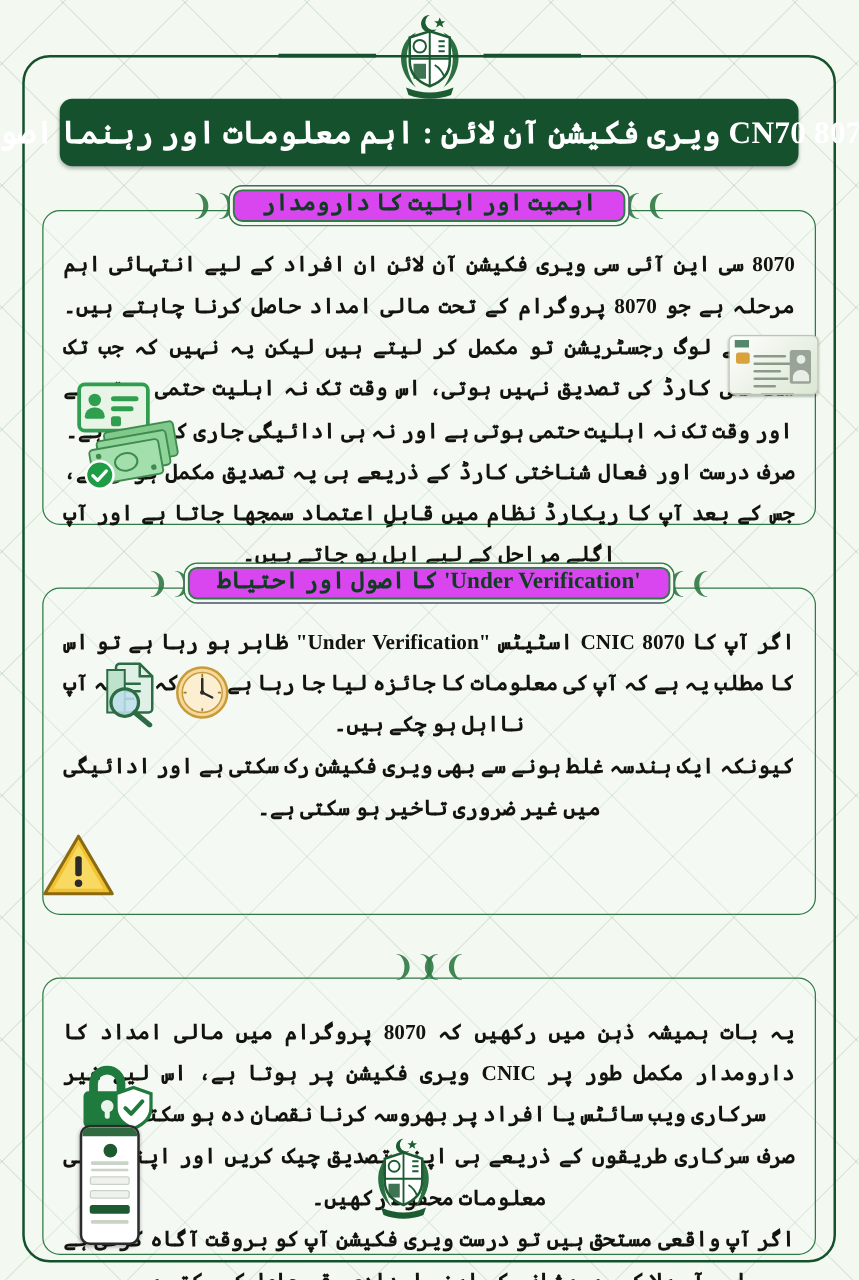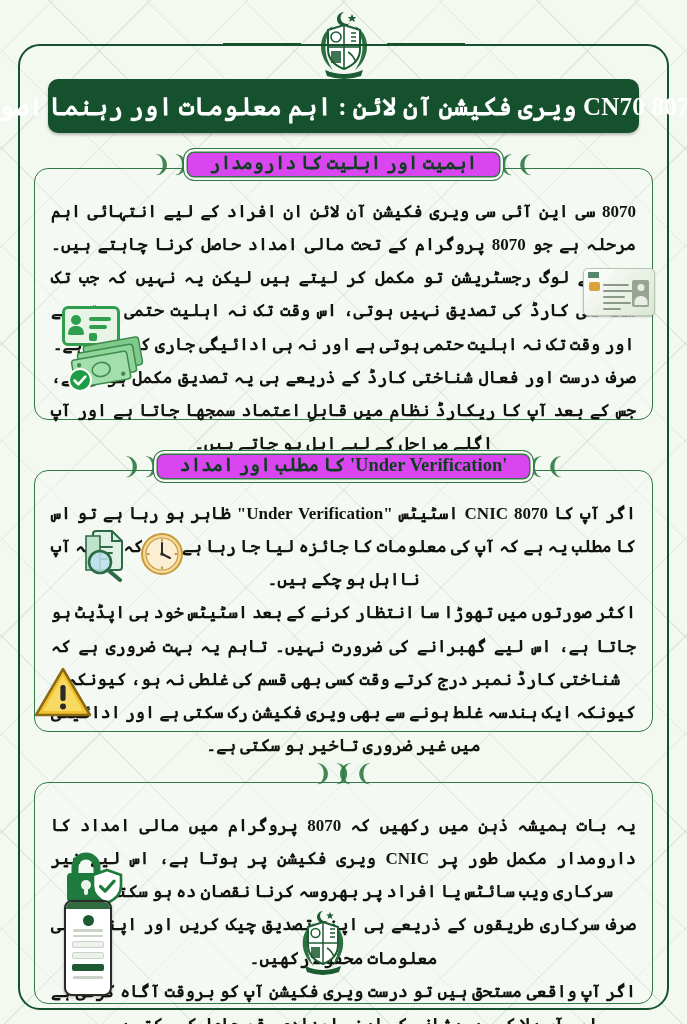--- a/index.html
+++ b/index.html
@@ -286,27 +286,26 @@
     <div class="sec-body">
       <p>8070 سی این آئی سی ویری فکیشن آن لائن ان افراد کے لیے انتہائی اہم مرحلہ ہے جو 8070 پروگرام کے تحت مالی امداد حاصل کرنا چاہتے ہیں۔ بہت سے لوگ رجسٹریشن تو مکمل کر لیتے ہیں لیکن یہ نہیں کہ جب تک شناختی کارڈ کی تصدیق نہیں ہوتی، اس وقت تک نہ اہلیت حتمی ہوتی ہے اور وقت تک نہ اہلیت حتمی ہوتی ہے اور نہ ہی ادائیگی جاری کی جاتی ہے۔</p>
       <p>صرف درست اور فعال شناختی کارڈ کے ذریعے ہی یہ تصدیق مکمل ہوتی ہے، جس کے بعد آپ کا ریکارڈ نظام میں قابلِ اعتماد سمجھا جاتا ہے اور آپ اگلے مراحل کے لیے اہل ہو جاتے ہیں۔</p>
     </div>
   </div>
 
   <div class="section" id="section-underverif">
     <div class="sec-head">
       <span class="flourish">❩❩</span>
       <div class="sec-head-pill">
-        <span>'Under Verification' کا مطلب اور امداد</span>
+        <span>'Under Verification' کا اصول اور احتیاط</span>
       </div>
       <span class="flourish">❨❨</span>
     </div>
     <div class="sec-body">
       <p>اگر آپ کا CNIC 8070 اسٹیٹس "Under Verification" ظاہر ہو رہا ہے تو اس کا مطلب یہ ہے کہ آپ کی معلومات کا جائزہ لیا جا رہا ہے، نہ کہ یہ کہ آپ نااہل ہو چکے ہیں۔</p>
-      <p>اکثر صورتوں میں تھوڑا سا انتظار کرنے کے بعد اسٹیٹس خود ہی اپڈیٹ ہو جاتا ہے، اس لیے گھبرانے کی ضرورت نہیں۔ تاہم یہ بہت ضروری ہے کہ شناختی کارڈ نمبر درج کرتے وقت کسی بھی قسم کی غلطی نہ ہو، کیونکہ</p>
       <p>کیونکہ ایک ہندسہ غلط ہونے سے بھی ویری فکیشن رک سکتی ہے اور ادائیگی میں غیر ضروری تاخیر ہو سکتی ہے۔</p>
     </div>
   </div>
 
   <div class="section" id="section-official">
     <div class="sec-head">
       <span class="flourish">❩❩</span>
       <span class="flourish">❨❨</span>
     </div>
     <div class="sec-body">

